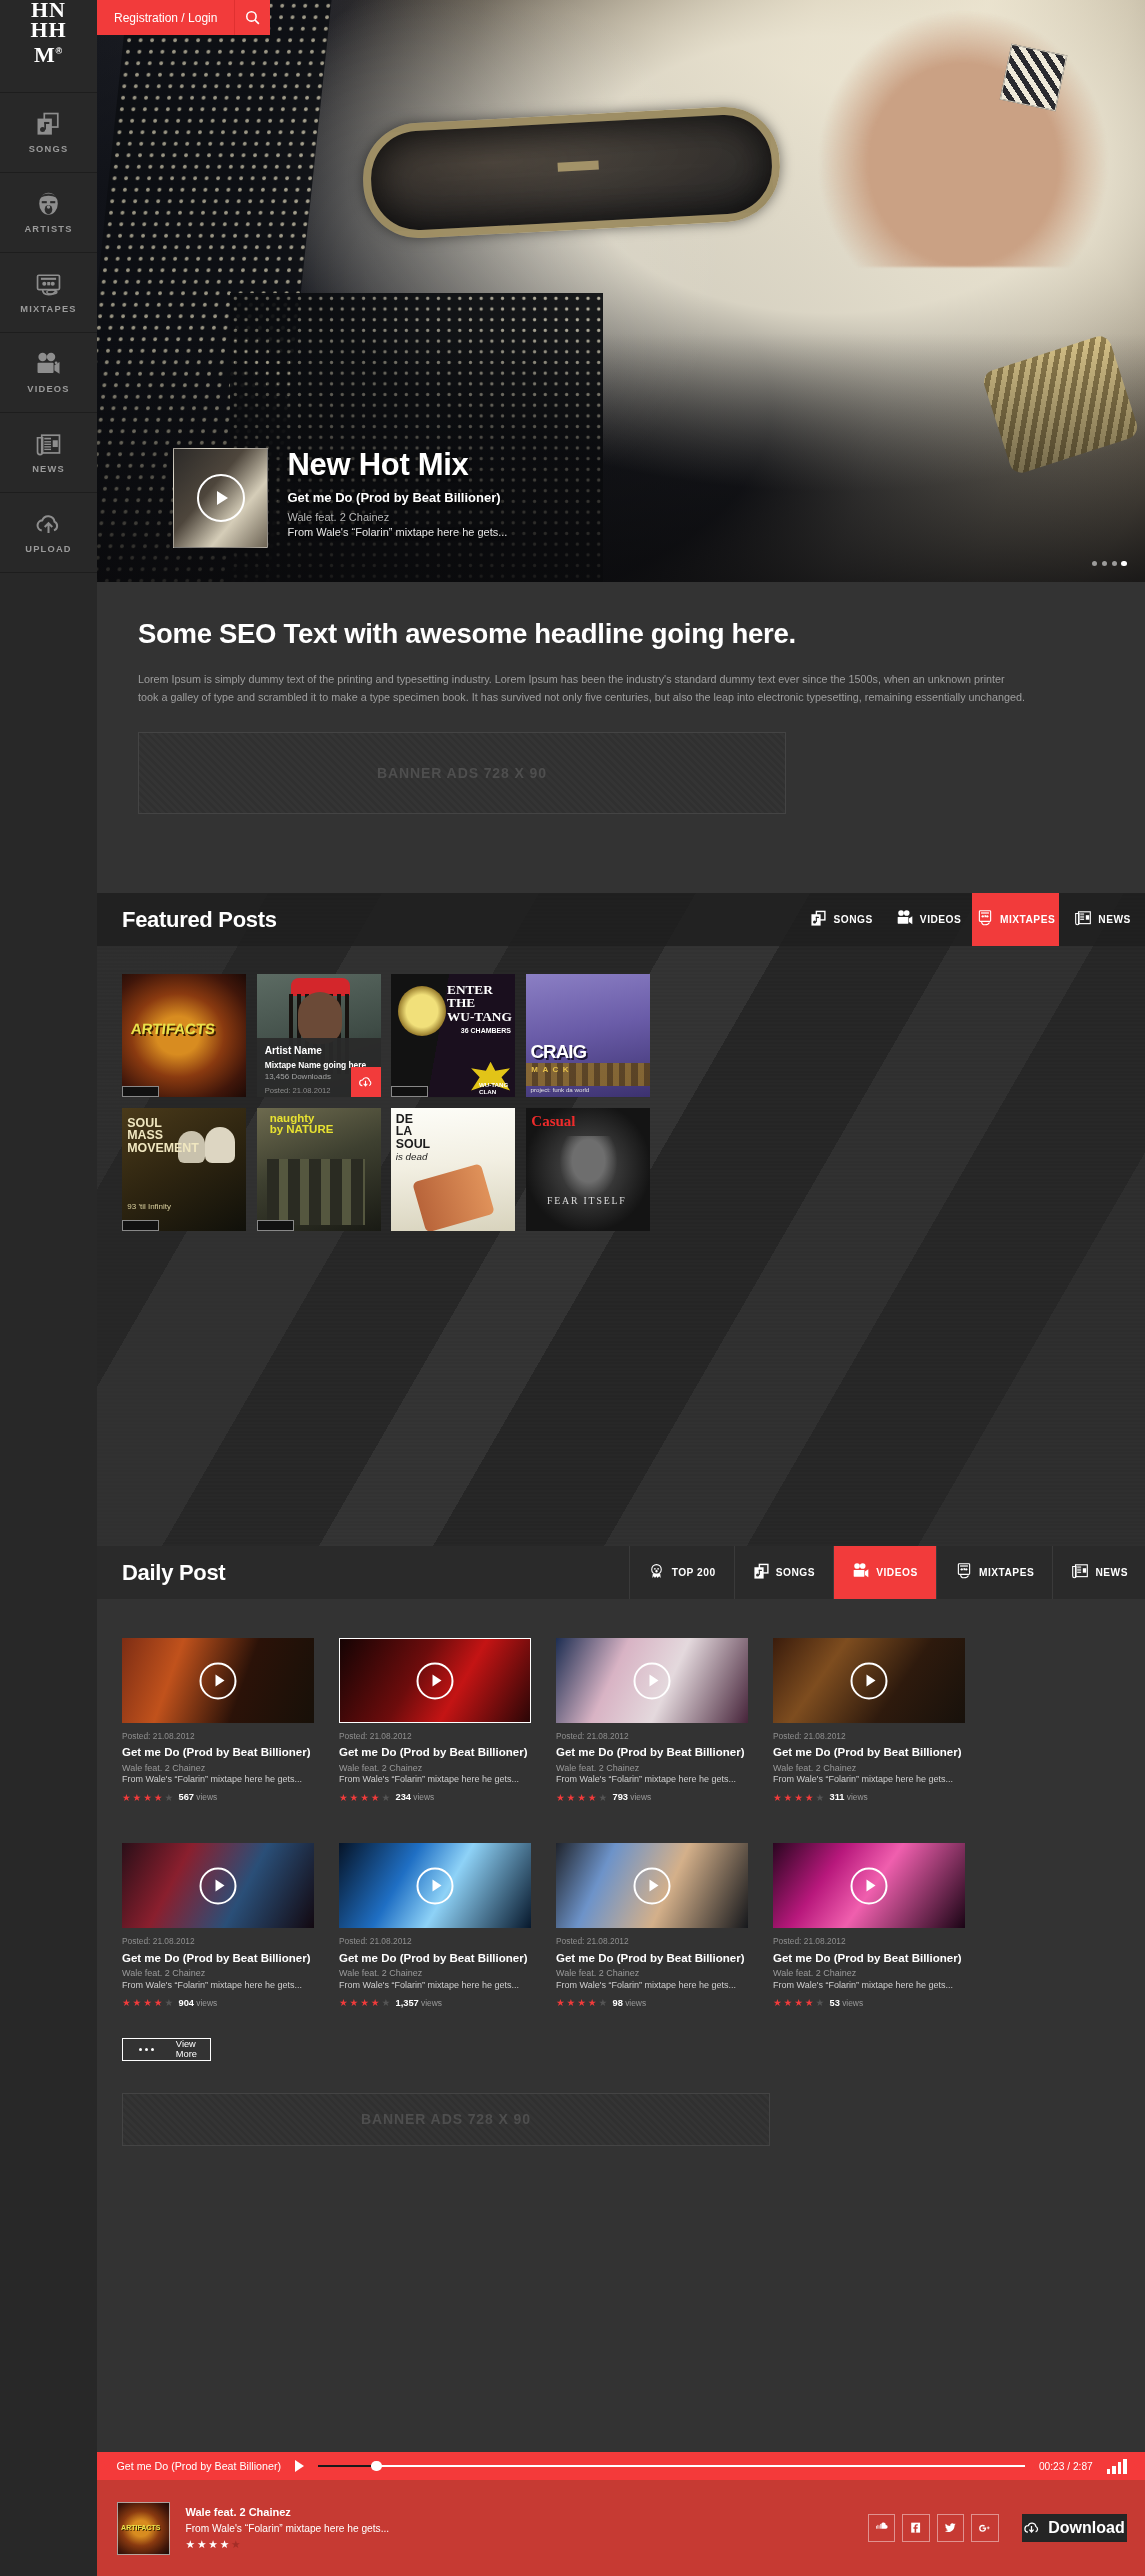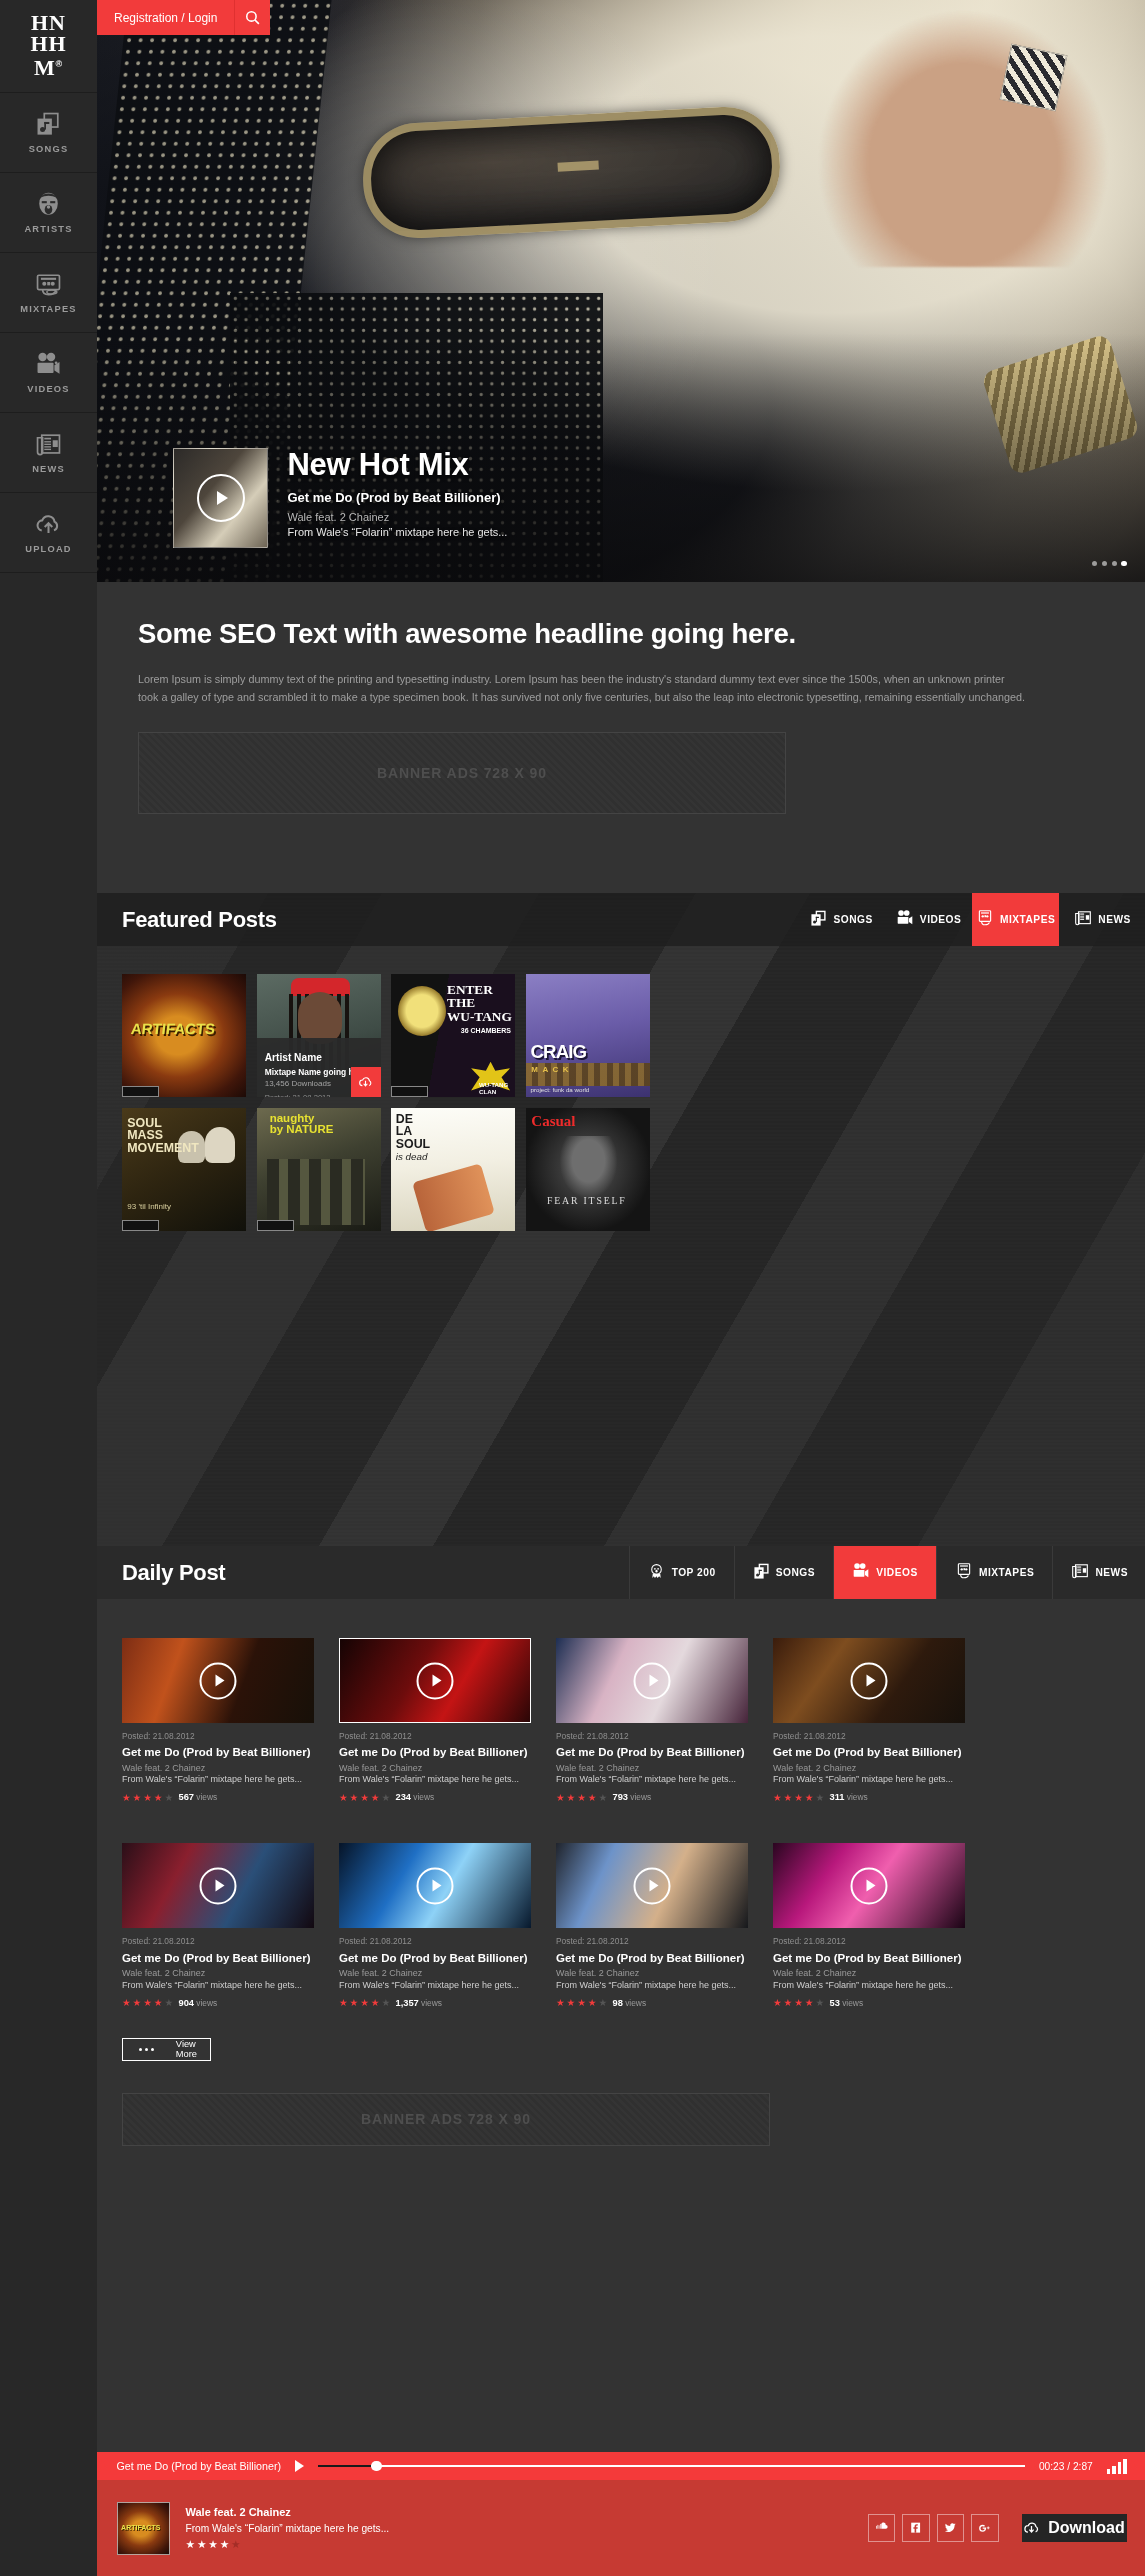--- a/index.html
+++ b/index.html
@@ -11,21 +11,21 @@
   }
   .page { position: relative; width: 1146px; height: 2576px; background:#2f2f2f; }
 
   
   .sidebar {
     position: absolute; left: 0; top: 0; width: 97px; height: 2576px;
     background: #282828; z-index: 40;
   }
   .logo-box {
     height: 93px; display:flex; flex-direction:column; align-items:center;
-    justify-content:center; border-bottom:0.9px solid #1d1d1d;
+    border-bottom:0.9px solid #1d1d1d;
   }
   .logo-line { color:#fff; font-family:"Liberation Serif", serif; font-weight:bold;
     font-size:22px; letter-spacing:0.9px; line-height:20.4px; text-align:center;
     -webkit-text-stroke: 0px; }
   .logo-line.small { font-size:22px; }
   .logo-reg { font-size:9px; vertical-align:super; font-family:"Liberation Sans",sans-serif; }
   .nav-item {
     height:80px; display:flex; flex-direction:column; align-items:center;
     justify-content:center; border-bottom:0.9px solid #1d1d1d; gap:6.2px; cursor:pointer;
   }
@@ -172,21 +172,21 @@
   .cv8 { background: radial-gradient(ellipse at 50% 48%, #3a3a3a 0 30%, #141414 72%); }
   .cv8 .t1{position:absolute; left:5.3px; top:5.3px; color:#ee2b2b; font-size:15px;
     font-weight:bold; font-family:"Liberation Serif",serif;}
   .cv8 .t2{position:absolute; left:21px; bottom:25px; color:#ddd; font-size:9.8px;
     letter-spacing:1.8px; font-family:"Liberation Serif",serif;}
   .cv8 .fig{position:absolute; left:34px; top:28px; width:57px; height:62px;
     background:radial-gradient(ellipse at 50% 40%, #6e6e6e 0 40%, rgba(0,0,0,0) 72%);}
   .parental { position:absolute; left:0; bottom:0; width:37px; height:10.7px; background:#111;
     border:0.9px solid #888; }
   .fcard-overlay { position:absolute; left:0; bottom:0; width:100%; height:59px;
-    background:rgba(42,42,42,.93); padding:14px 8px; }
+    background:rgba(42,42,42,.93); padding:7px 8px; }
   .fcard-overlay .an { color:#fff; font-size:10.2px; font-weight:bold; }
   .fcard-overlay .mn { color:#fff; font-size:8.4px; font-weight:bold; margin-top:3.6px; }
   .fcard-overlay .dl { color:#a3a3a3; font-size:8px; margin-top:2.7px; }
   .fcard-overlay .ps { color:#8c8c8c; font-size:7.6px; margin-top:4.4px; }
   .dlbtn { position:absolute; right:0; bottom:0; width:30px; height:30px; background:#f23b3b;
     display:flex; align-items:center; justify-content:center; cursor:pointer; }
   .dlbtn svg { stroke:#fff; fill:none; stroke-width:1.8; }
 
   
   .daily { position:absolute; left:97px; top:1546px; width:1049px; height:906px; background:#333333; }

